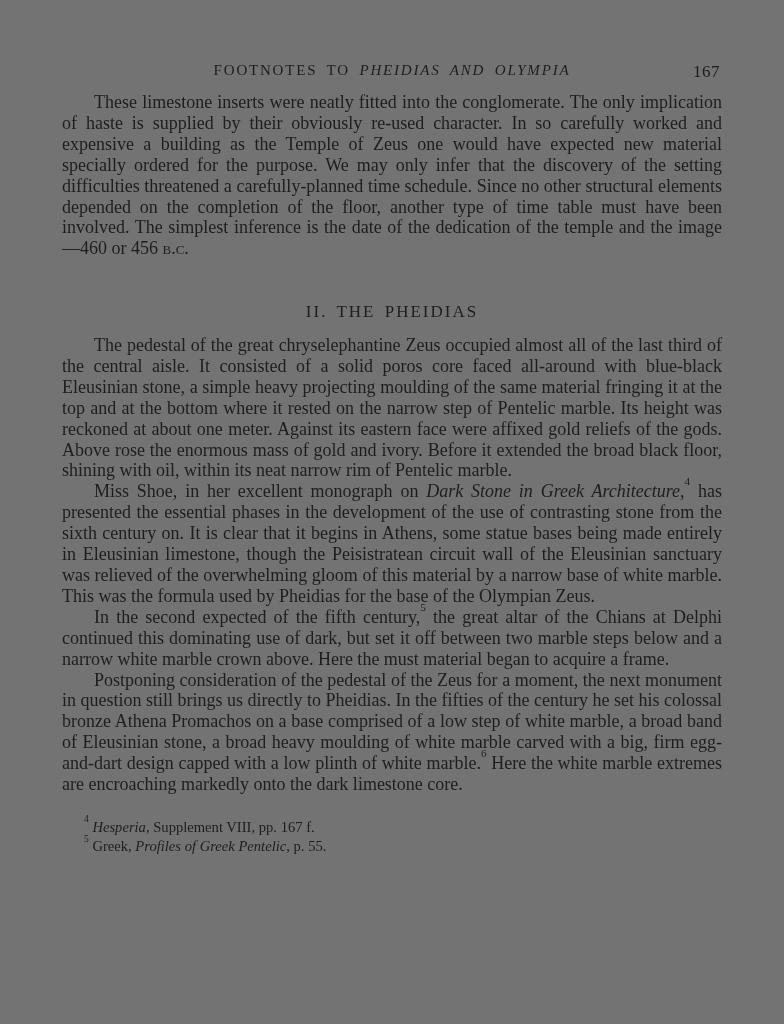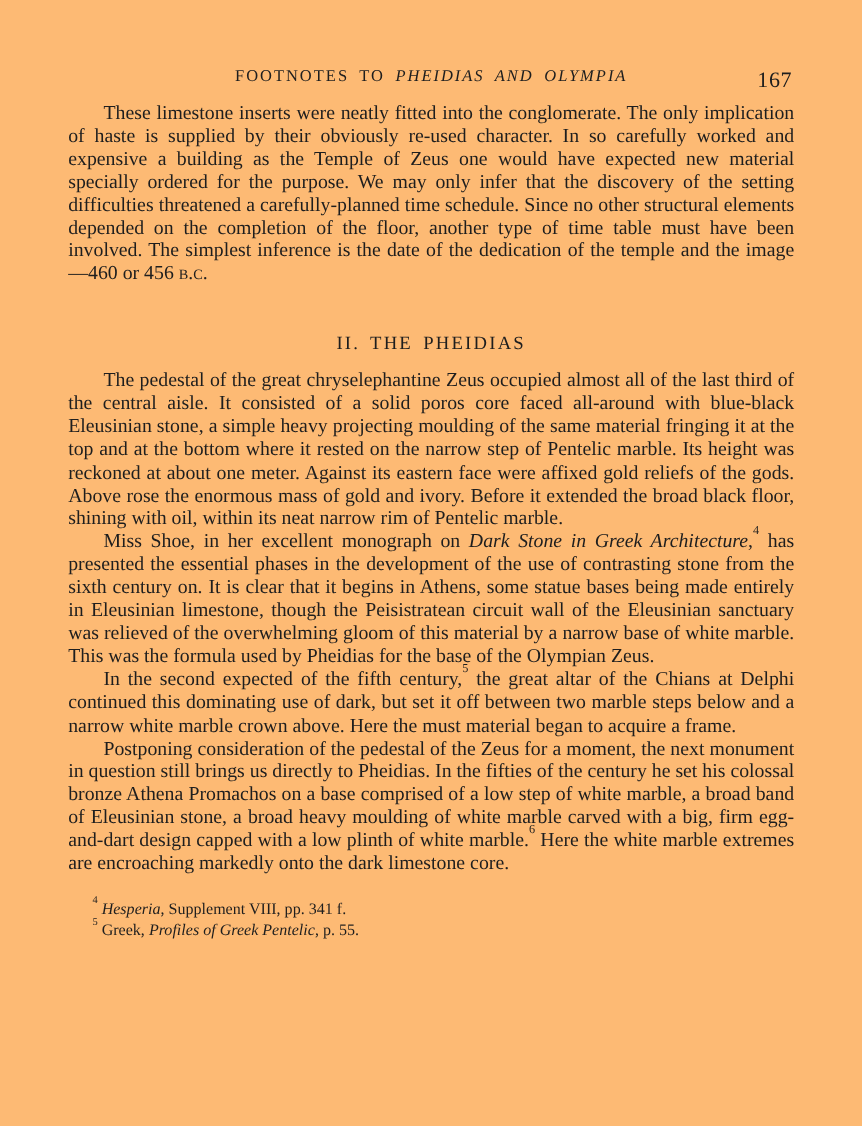--- a/index.html
+++ b/index.html
@@ -4,21 +4,21 @@
 <style>
   html, body {
     margin: 0;
     padding: 0;
     background: #ffffff;
   }
   .page {
     position: relative;
     width: 784px;
     height: 1024px;
-    background: #fdba74;
+    background: #737373;
     font-family: "Liberation Serif", "DejaVu Serif", serif;
     color: #1e1e1e;
     overflow: hidden;
   }
   
   .running-head {
     position: absolute;
     top: 62px;
     left: 62px;
     right: 62px;
@@ -34,21 +34,21 @@
     word-spacing: 4px;
     white-space: nowrap;
   }
   .running-title .title-italic {
     font-style: italic;
   }
   .page-number {
     position: absolute;
     right: 2px;
     top: 0;
-    font-size: 20px;
+    font-size: 17px;
     letter-spacing: 0.5px;
   }
   
   .para {
     font-size: 18px;
     line-height: 20.9px;
     text-align: justify;
     text-indent: 32px;
     margin: 0;
   }
@@ -143,21 +143,21 @@
     </p>
 
     <p class="para">
       <span>Postponing consideration of the pedestal of the Zeus for a moment, the next monument in question still brings us directly to Pheidias. In the fifties of the century he set his colossal bronze Athena Promachos on a base comprised of a low step of white marble, a broad band of Eleusinian stone, a broad heavy moulding of white marble carved with a big, firm egg-and-dart design capped with a low plinth of white marble.</span><sup class="fn-ref">6</sup><span> Here the white marble extremes are encroaching markedly onto the dark limestone core.</span>
     </p>
 
     <div class="footnotes">
 
       <div class="footnote">
         <sup class="fn-marker">4</sup>
-        <span></span><em>Hesperia</em><span>, Supplement VIII, pp. 341 f.</span>
+        <span></span><em>Hesperia</em><span>, Supplement VIII, pp. 167 f.</span>
       </div>
 
       <div class="footnote">
         <sup class="fn-marker">5</sup>
         <span>Greek, </span><em>Profiles of Greek Pentelic</em><span>, p. 55.</span>
       </div>
 
 
     </div>
   </div>

